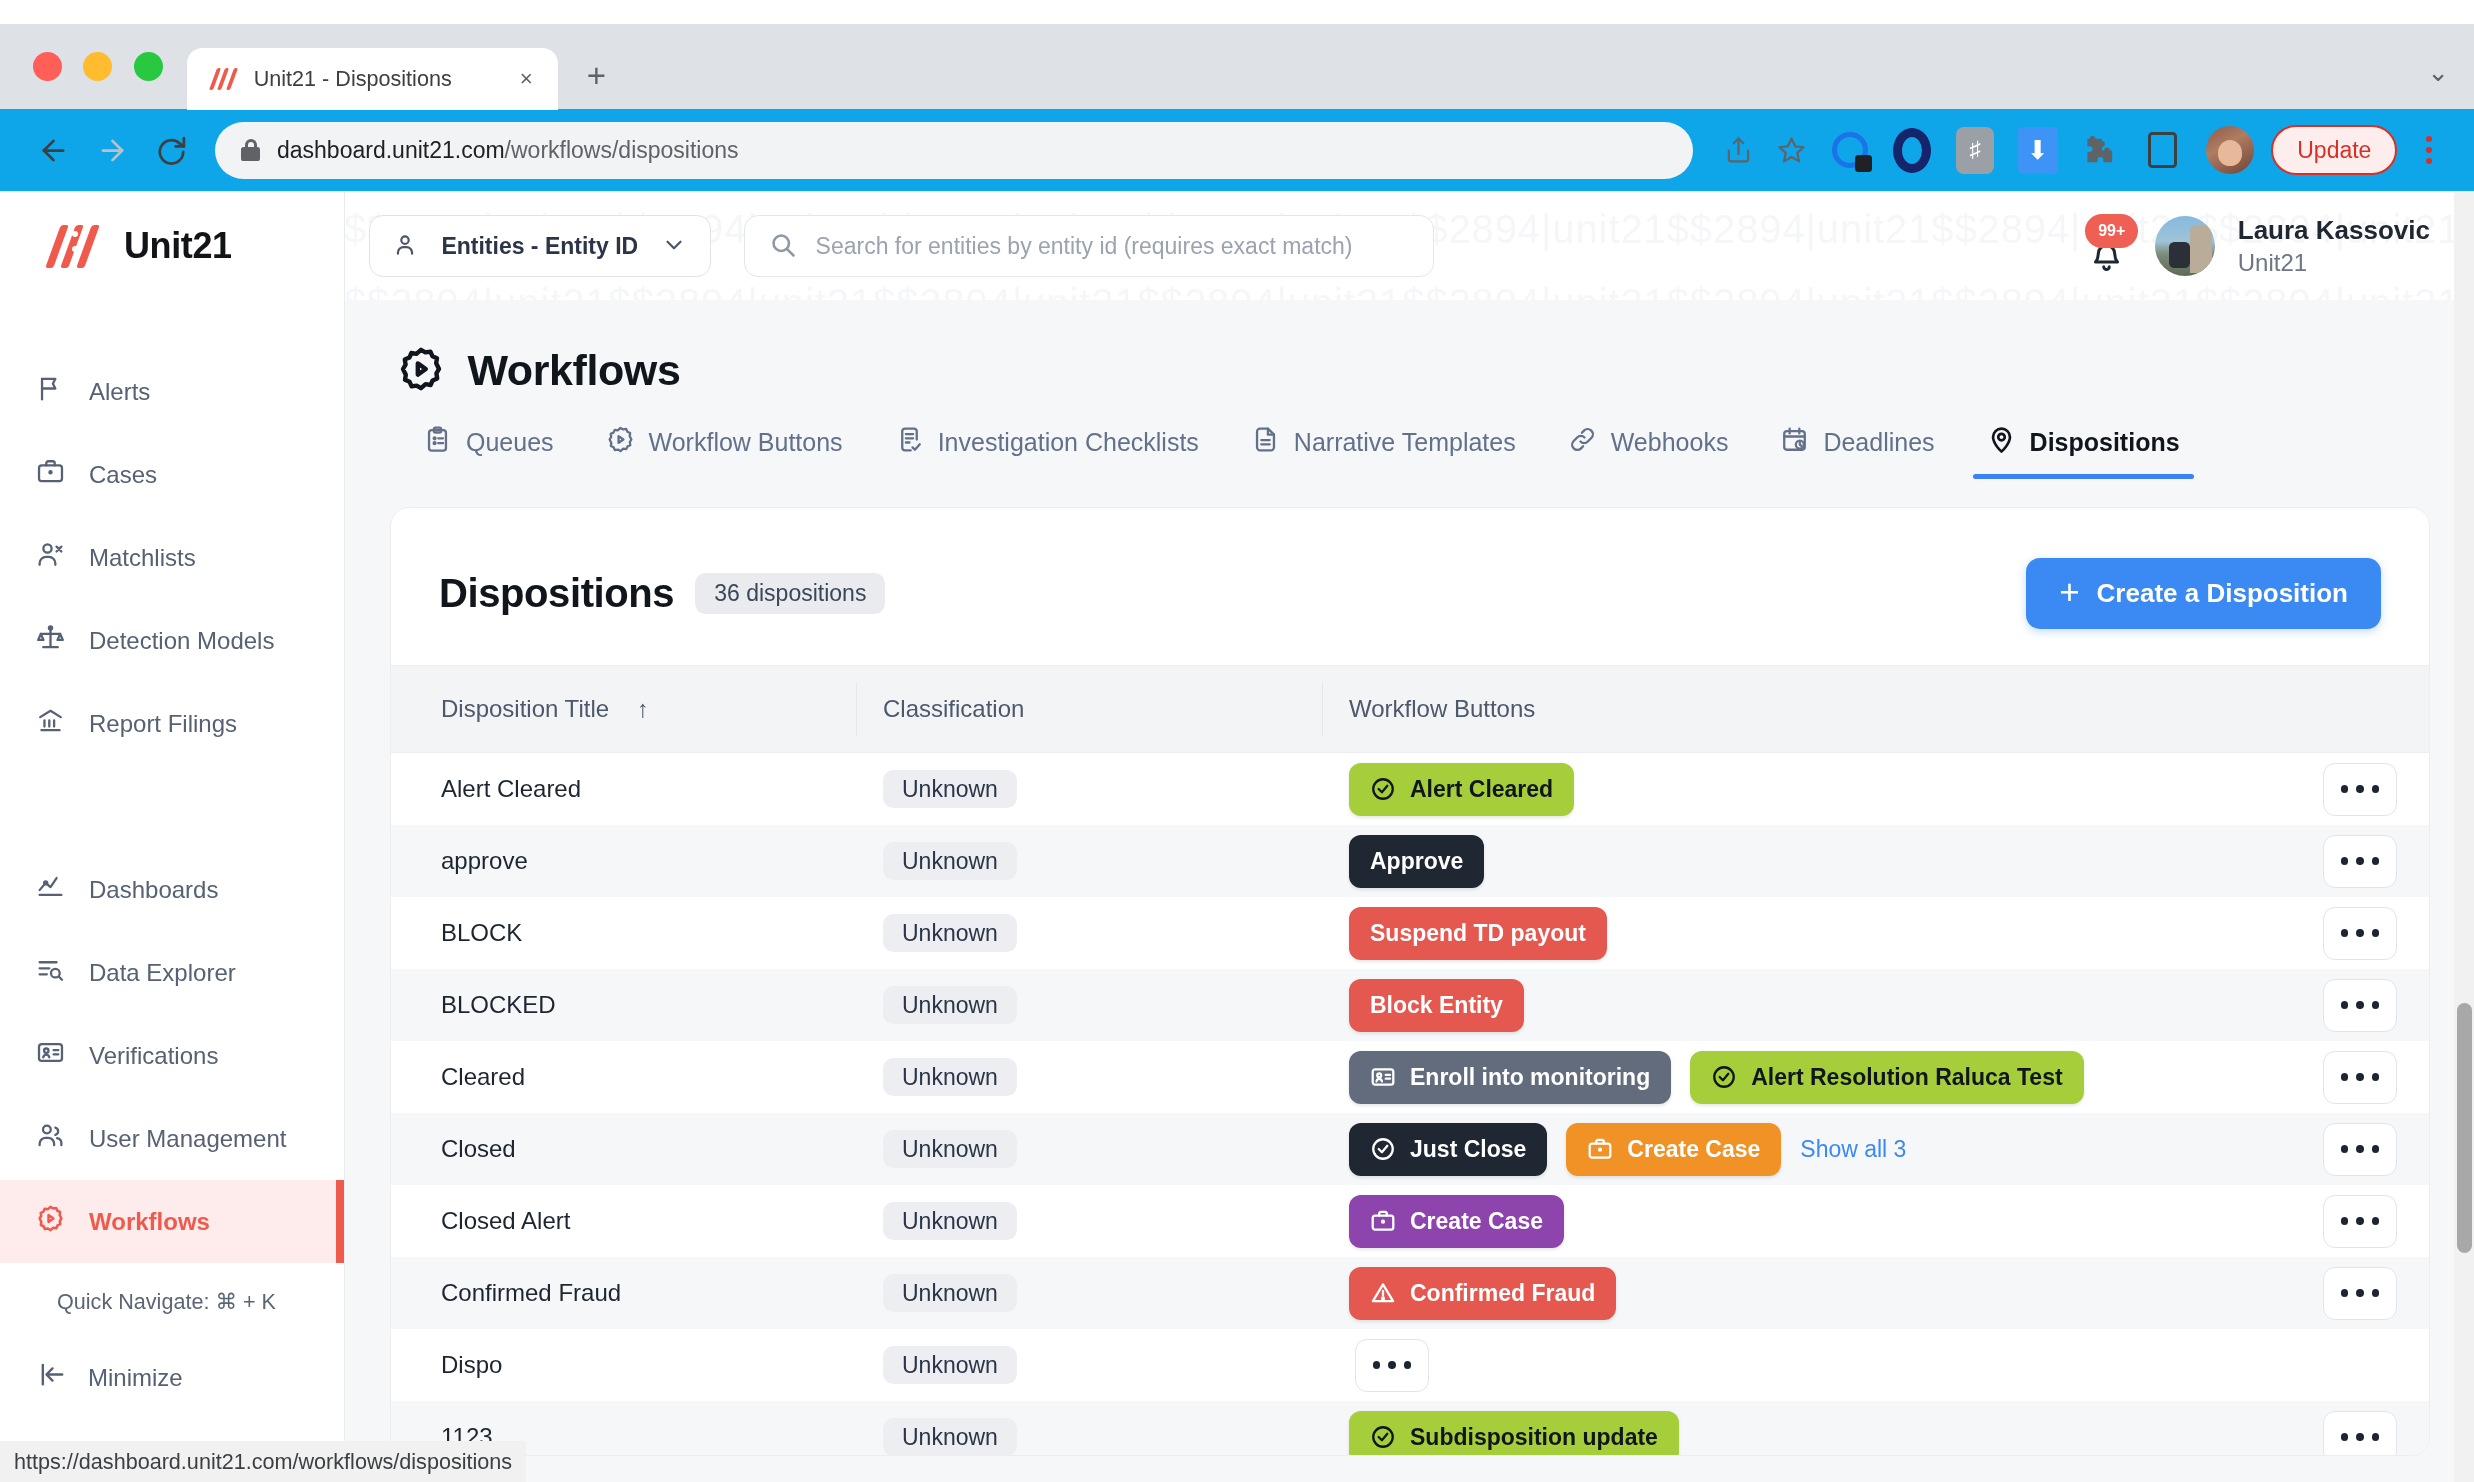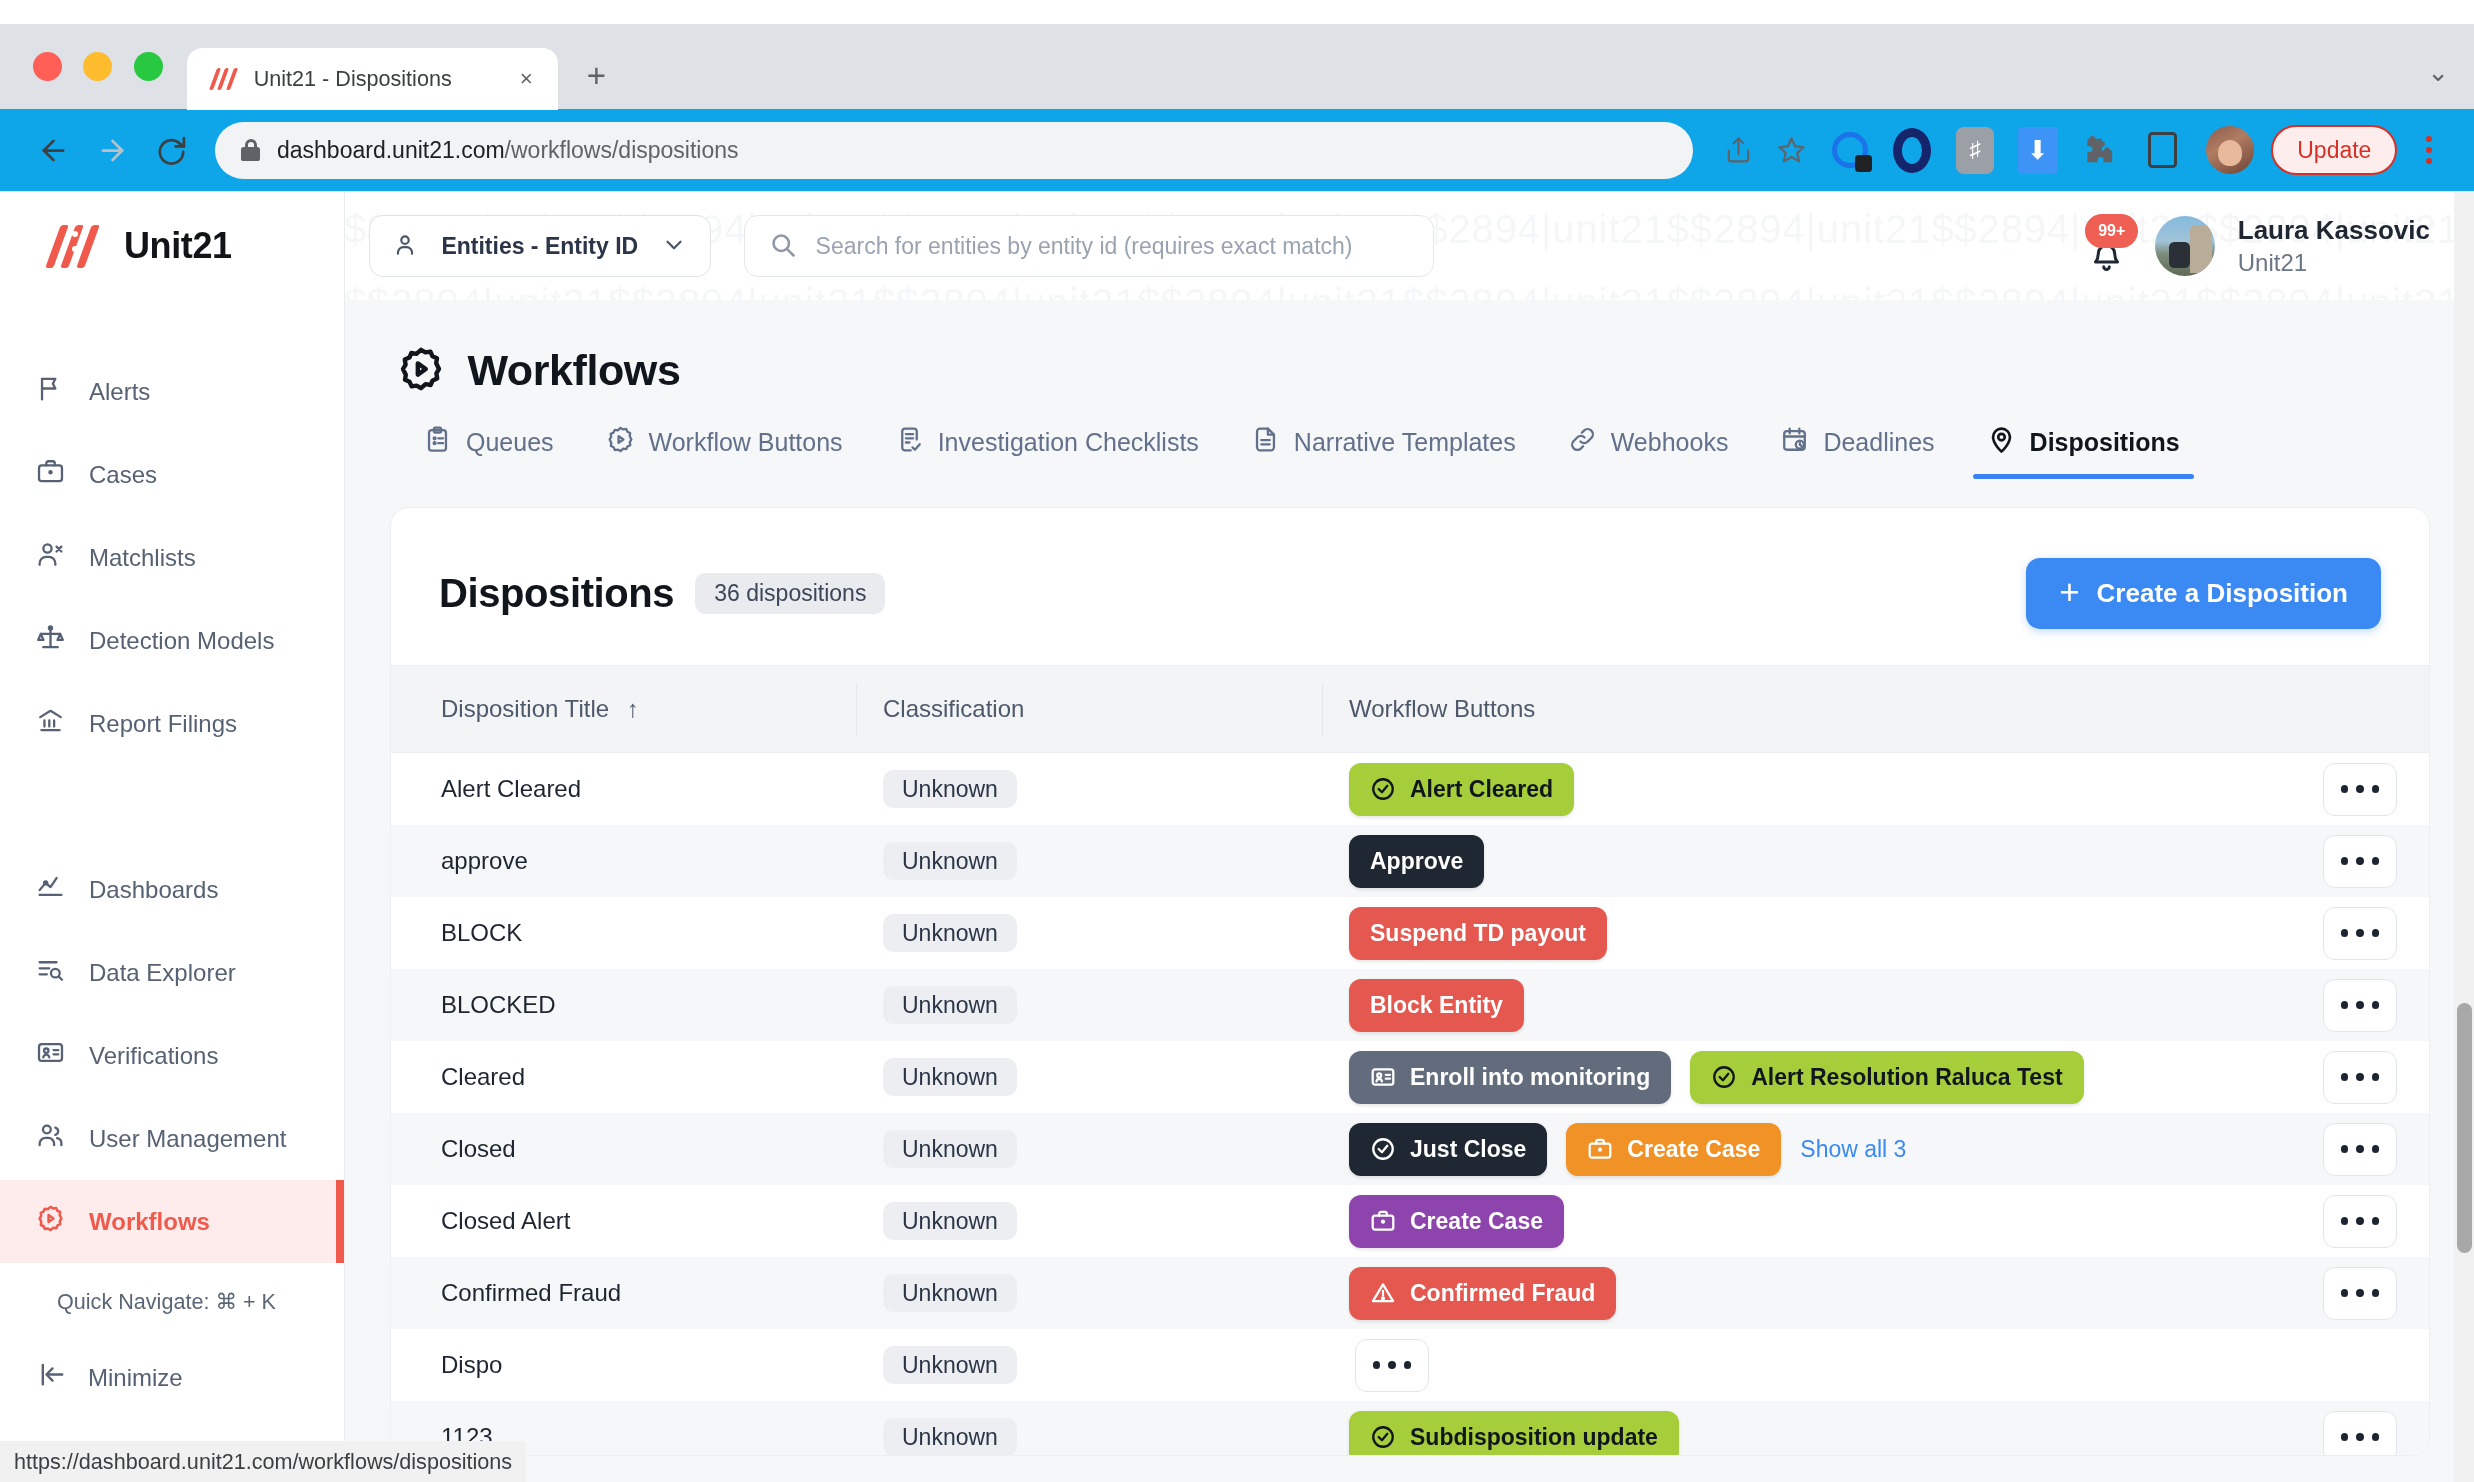--- a/index.html
+++ b/index.html
@@ -184,21 +184,21 @@
     display:flex; align-items:center; gap: 17px; padding: 0 33px; font-size:26px; font-weight:700; cursor:pointer;
     box-shadow: 0 2.6px 8.6px rgba(59,137,242,.28);
   }
   .create-btn .plus { font-size:35px; font-weight:400; line-height:1; margin-top:-3.5px;}
 
   .table { margin-top: 36px; }
   .thead {
     display:flex; background:#f3f4f6; height: 88px; align-items:center; border-top:0.9px solid #eceef1;
     border-bottom:0.9px solid #eceef1;
   }
-  .th { font-size:24px; color:#4d586b; display:flex; align-items:center; gap:18px; padding-left:12px;text-align:center;}
+  .th { font-size:24px; color:#4d586b; display:flex; align-items:center; gap:28px; padding-left:12px;text-align:center;}
   .th.c1 { width: 466px; padding-left: 50px; border-right:0.9px solid #e4e7ec; height:53px; align-items:center;}
   .th.c2 { width: 466px; padding-left: 26px; border-right:0.9px solid #e4e7ec; height:53px; align-items:center;}
   .th.c3 { flex:1; padding-left: 26px; }
   .th.c4 { width: 104px; }
   .sortarrow { font-size: 24px; color:#4d586b; }
 
   .trow { display:flex; align-items:center; height: 72px; }
   .trow.odd { background:#f6f7f8; }
   .td { display:flex; align-items:center; }
   .td.c1 { width: 466px; padding-left: 50px; font-size:24px; color:#1d2531; }

